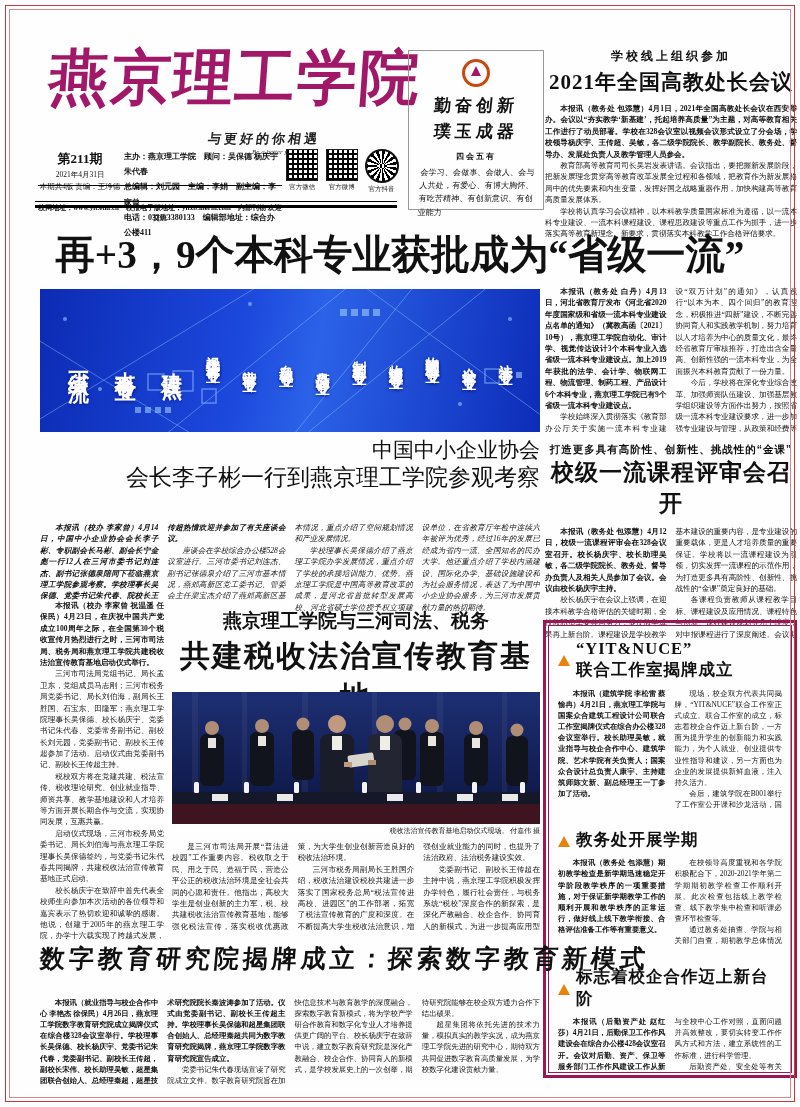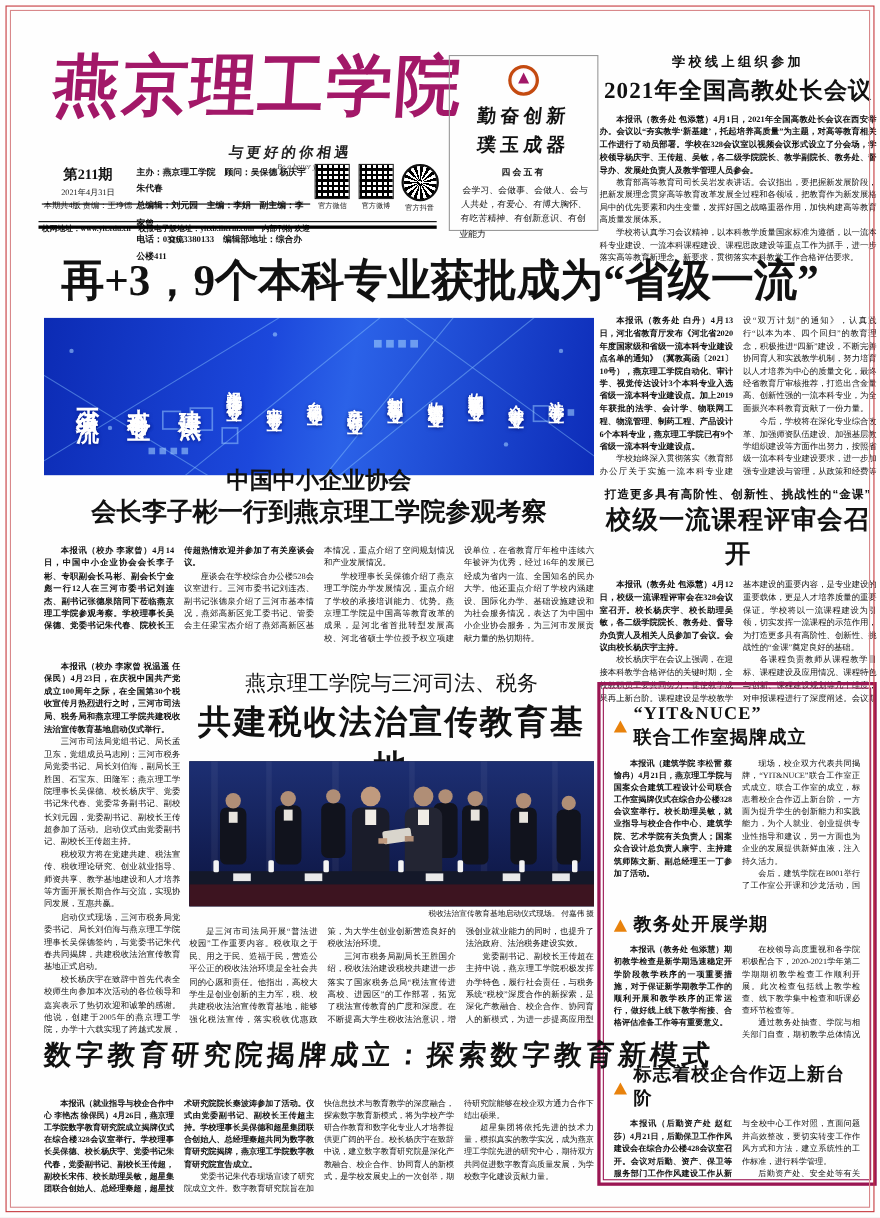--- a/index.html
+++ b/index.html
@@ -81,30 +81,30 @@
   .banner-items .banner-item:nth-child(8){margin-top:-10px;}
   .banner-items .banner-item:nth-child(9){margin-top:-2px;}
   .banner-items .banner-item:nth-child(10){margin-top:-16px;}
   .banner-items .banner-item:nth-child(11){margin-top:2px;}
   .banner-items .banner-item:nth-child(12){margin-top:-6px;}
 
   
   .shengji{left:545px;top:286px;width:252px;height:152px;column-count:2;column-gap:9px;}
 
   
-  .qiye-title{left:40px;top:424px;width:500px;text-align:center;
-      font-family:"Liberation Sans","DejaVu Sans",sans-serif;font-weight:700;line-height:1.3;}
+  .qiye-title{left:40px;top:436px;width:500px;text-align:right;
+      font-family:"Liberation Sans","DejaVu Sans",sans-serif;font-weight:400;line-height:1.3;}
   .qiye-t1{font-size:21px;}
   .qiye-t2{font-size:23px;}
-  .qiye-body{left:40px;top:495px;width:500px;height:98px;column-count:4;column-gap:9px;}
+  .qiye-body{left:40px;top:522px;width:500px;height:98px;column-count:4;column-gap:9px;font-style:italic;}
 
   
   .tax-leftcol{left:40px;top:600px;width:124px;height:340px;}
   .tax-title{left:172px;top:608px;width:368px;text-align:center;}
-  .tax-t1{font-family:"Liberation Sans","DejaVu Sans",sans-serif;font-weight:400;font-size:19px;}
+  .tax-t1{font-family:"Liberation Sans","DejaVu Sans",sans-serif;font-weight:700;font-size:19px;}
   .tax-t2{font-size:30px;font-weight:900;letter-spacing:2px;margin-top:2px;}
   .photo{left:172px;top:692px;width:368px;height:132px;background:#0d1538;}
   .photo svg{display:block;}
   .caption{left:172px;top:826px;width:368px;font-size:7px;text-align:right;}
   .tax-under{left:172px;top:841px;width:368px;height:99px;column-count:3;column-gap:9px;}
 
   
   .jinke{left:545px;top:443px;width:252px;}
   .jinke .kicker{font-size:10.5px;letter-spacing:1px;}
   .jinke-title{font-size:23px;font-weight:900;text-align:center;letter-spacing:1px;margin-top:0;}

